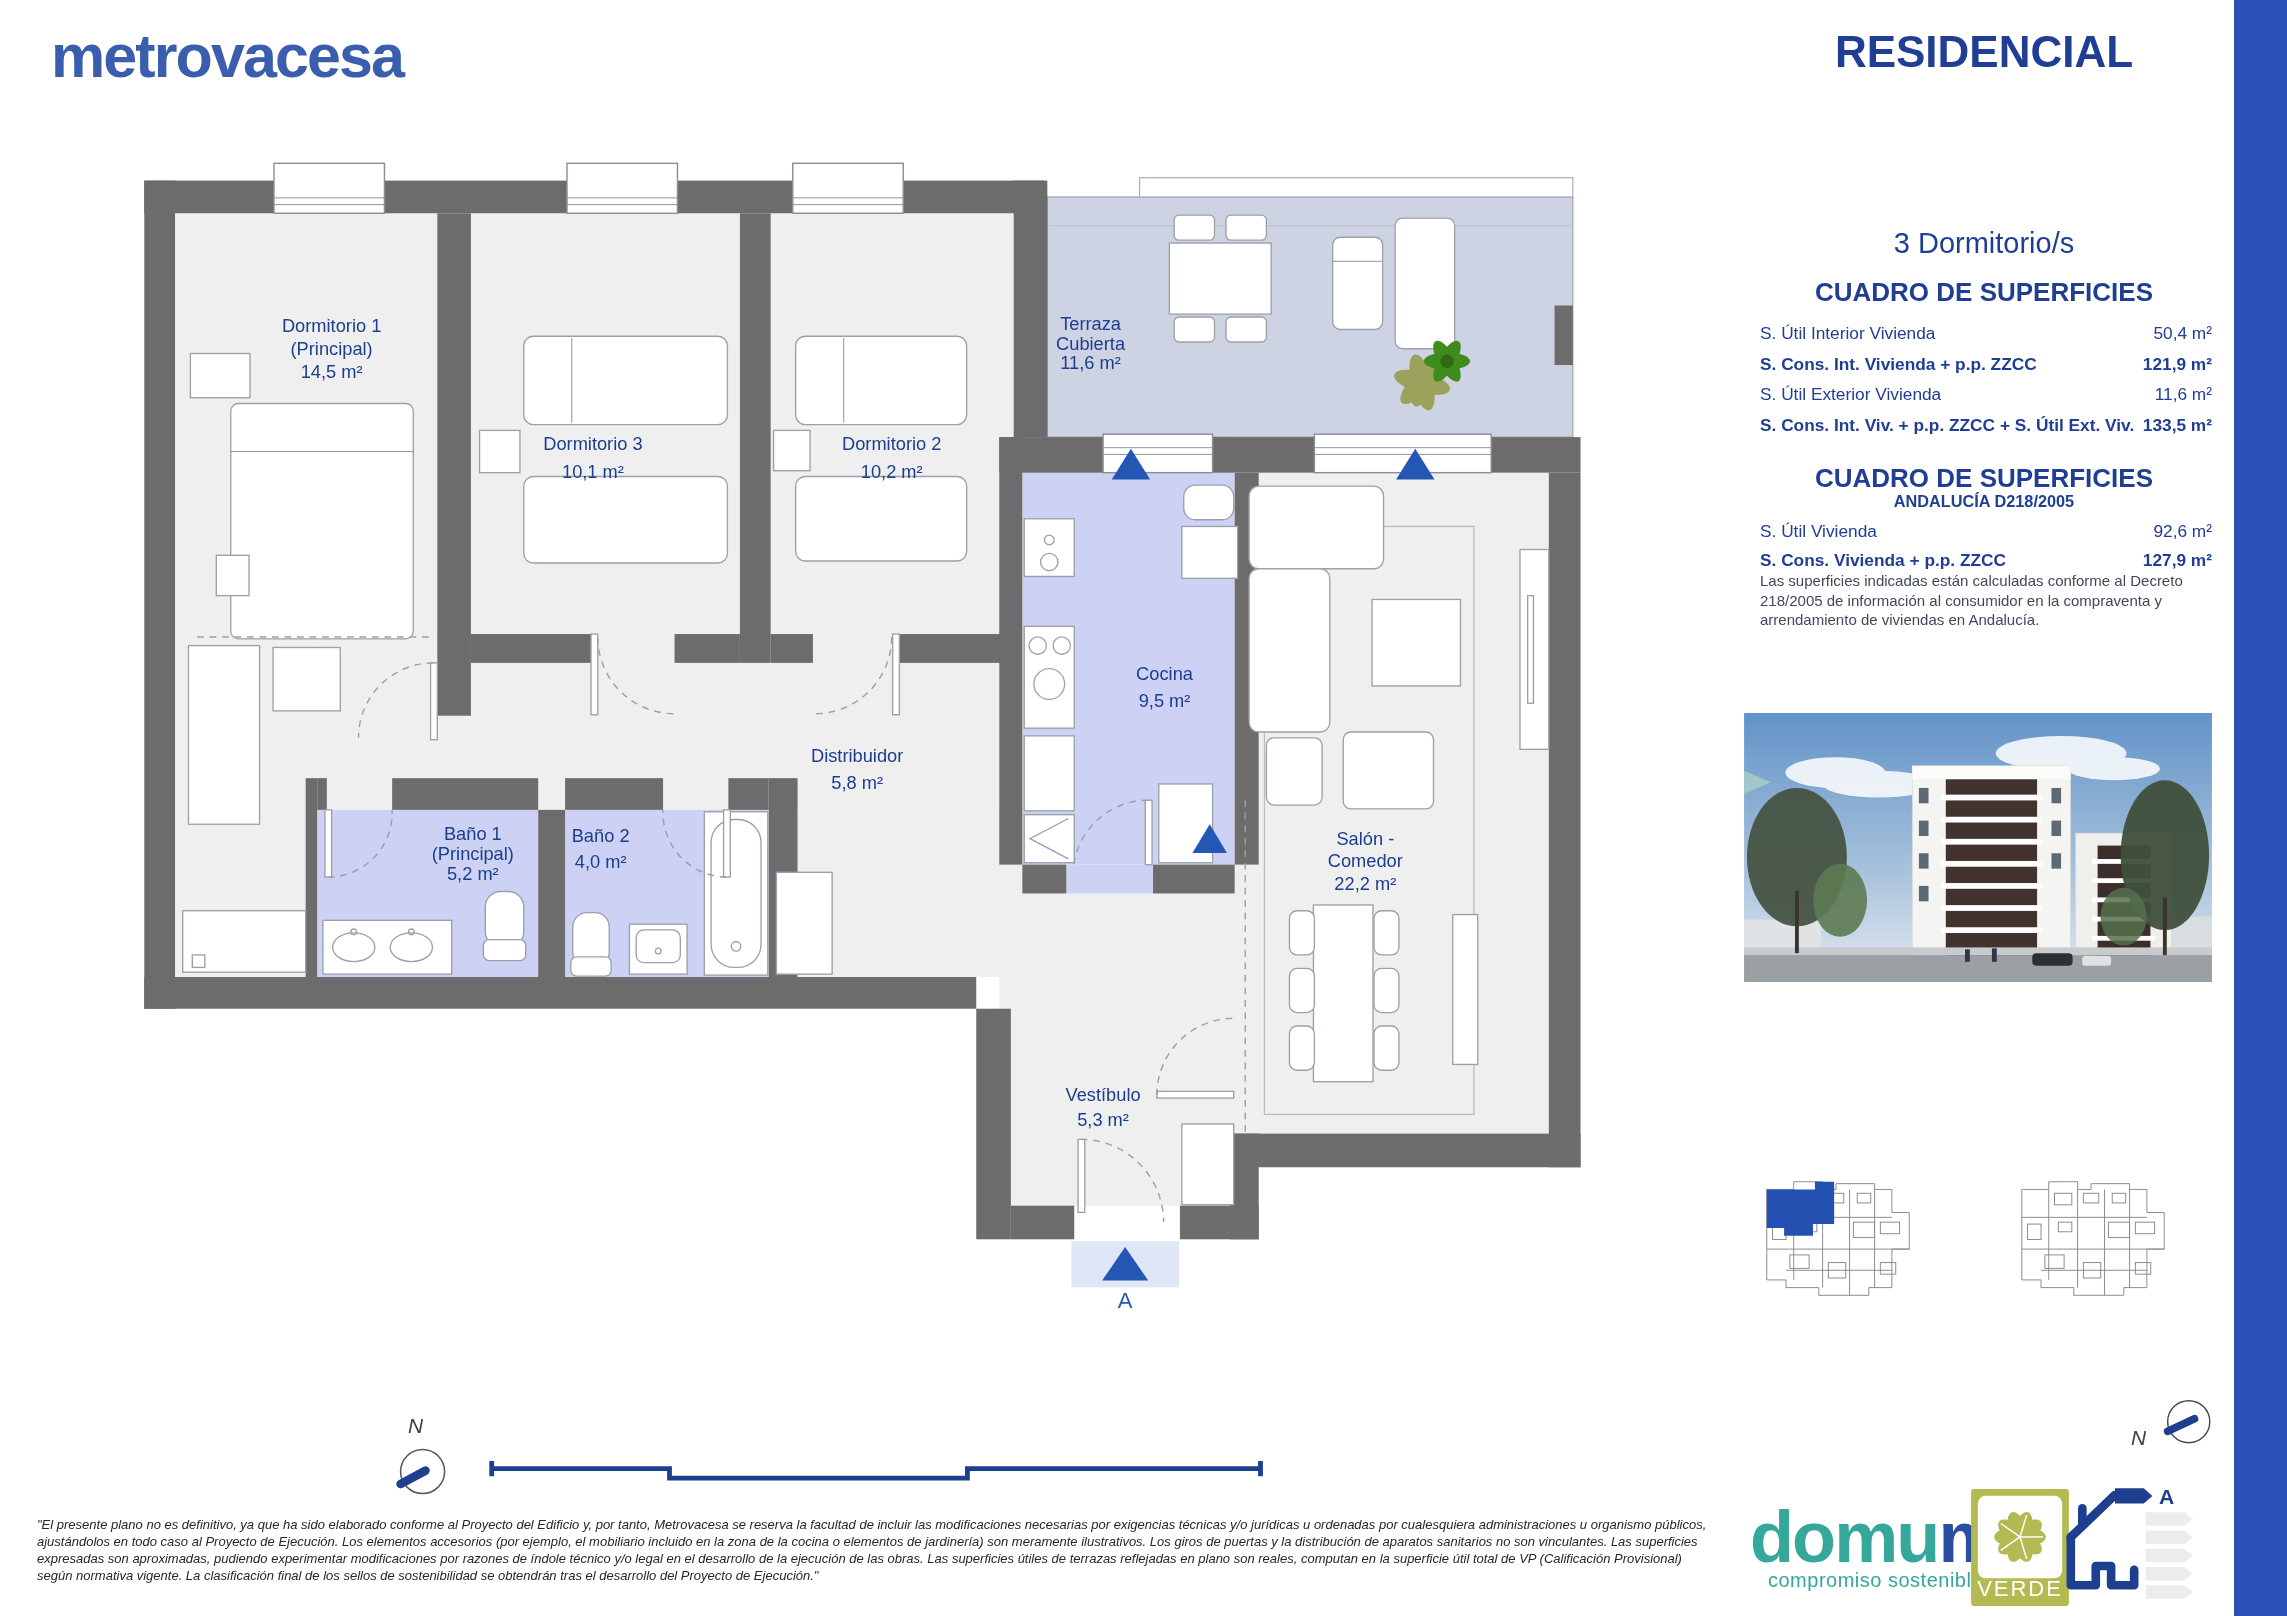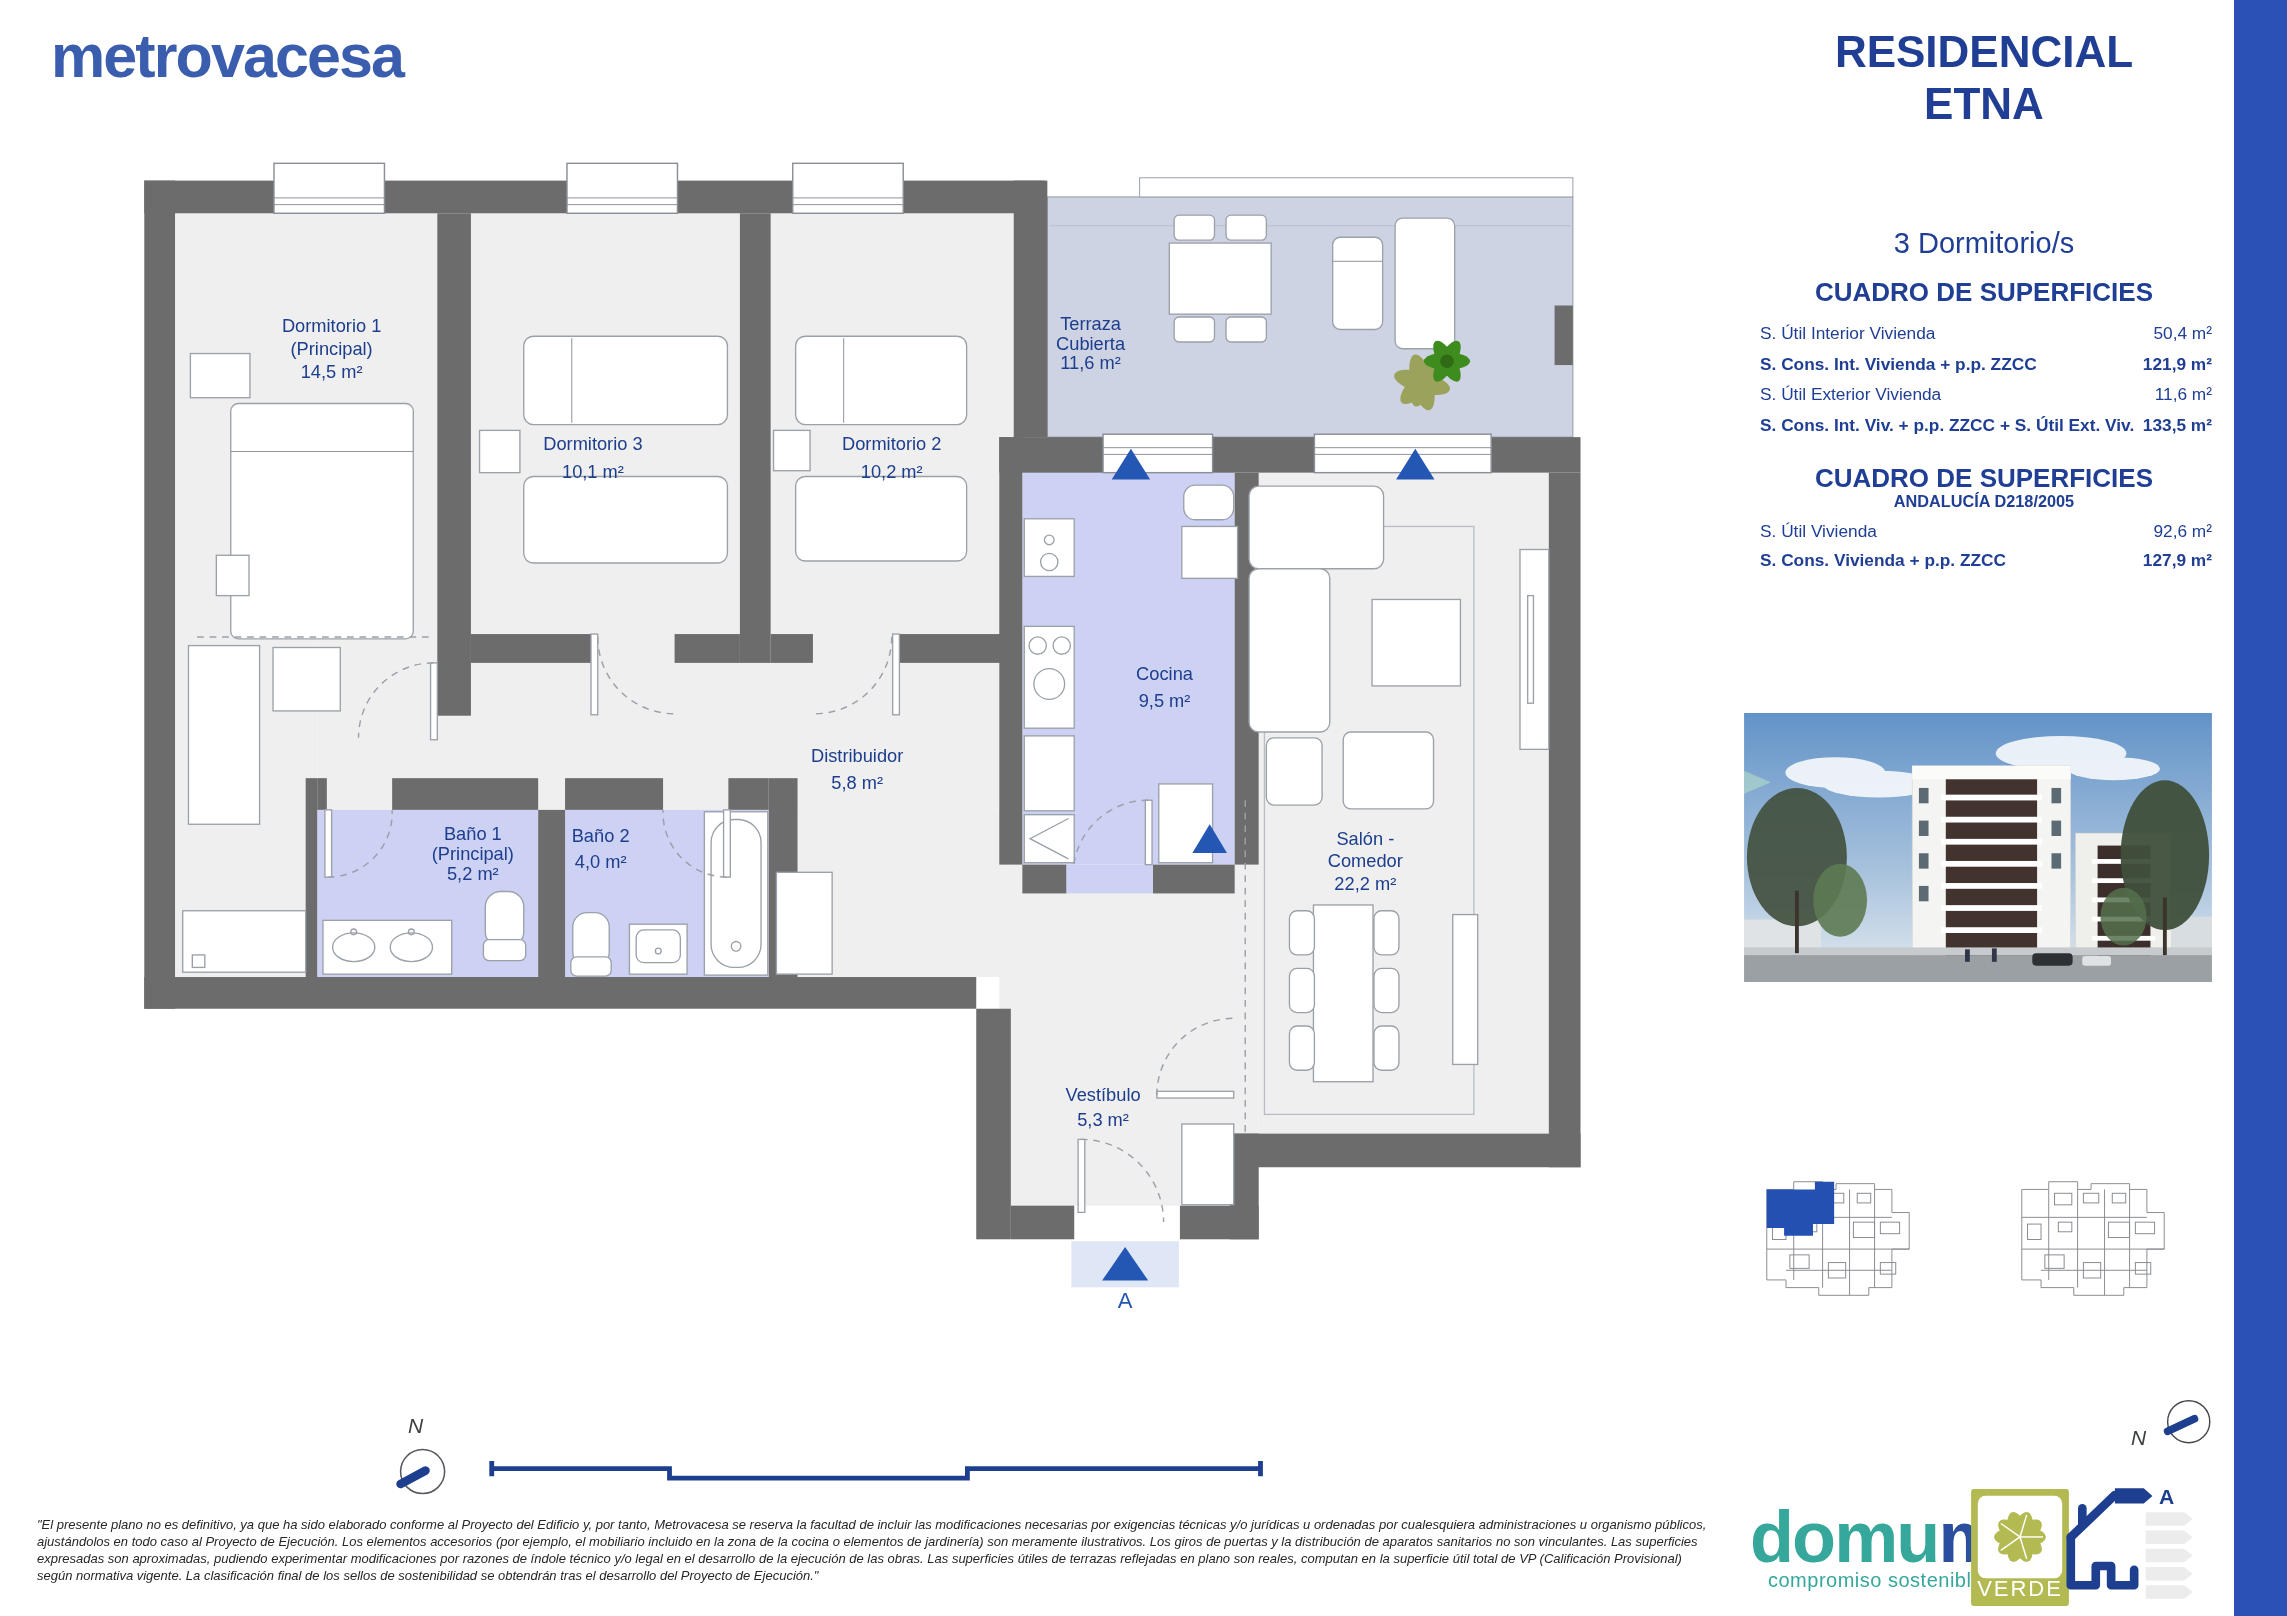--- a/index.html
+++ b/index.html
@@ -273,21 +273,20 @@
       <text class="planlabel" x="625" y="904">4,0 m²</text>
       <text class="planlabel" x="1421" y="880">Salón -</text>
       <text class="planlabel" x="1421" y="903">Comedor</text>
       <text class="planlabel" x="1421" y="926">22,2 m²</text>
       <text class="planlabel" x="1148" y="1146">Vestíbulo</text>
       <text class="planlabel" x="1148" y="1172">5,3 m²</text>
     </g>
   </svg>
 
   <div class="abs ctr t1">RESIDENCIAL</div>
-  <div class="abs ctr t2">ETNA</div>
   <div class="abs ctr beds">3 Dormitorio/s</div>
 
   <div class="abs ctr tbltitle1">CUADRO DE SUPERFICIES</div>
   <div class="abs srow" style="top:323px">
     <span>S. Útil Interior Vivienda</span>
       <span>50,4 m²</span>
     </div>
   <div class="abs srow bold" style="top:354px">
     <span>S. Cons. Int. Vivienda + p.p. ZZCC</span>
       <span>121,9 m²</span>
@@ -304,20 +303,21 @@
   <div class="abs ctr tbltitle2">CUADRO DE SUPERFICIES</div>
   <div class="abs ctr tblsub">ANDALUCÍA D218/2005</div>
   <div class="abs srow" style="top:521px">
     <span>S. Útil Vivienda</span>
       <span>92,6 m²</span>
     </div>
   <div class="abs srow bold" style="top:550px">
     <span>S. Cons. Vivienda + p.p. ZZCC</span>
       <span>127,9 m²</span>
     </div>
+  <div class="abs note">Las superficies indicadas están calculadas conforme al Decreto 218/2005 de información al consumidor en la compraventa y arrendamiento de viviendas en Andalucía.</div>
 
   <svg class="abs" style="left:1744px;top:713px" width="468" height="269" viewBox="0 0 487 280">
     <defs>
       <linearGradient id="sky" x1="0" y1="0" x2="0" y2="1">
         <stop offset="0" stop-color="#6293c8"></stop>
           <stop offset="0.6" stop-color="#a9c3dd"></stop>
           <stop offset="1" stop-color="#e4ebf1"></stop>
       </linearGradient>
     </defs>
     <rect width="487" height="280" fill="url(#sky)"></rect>

